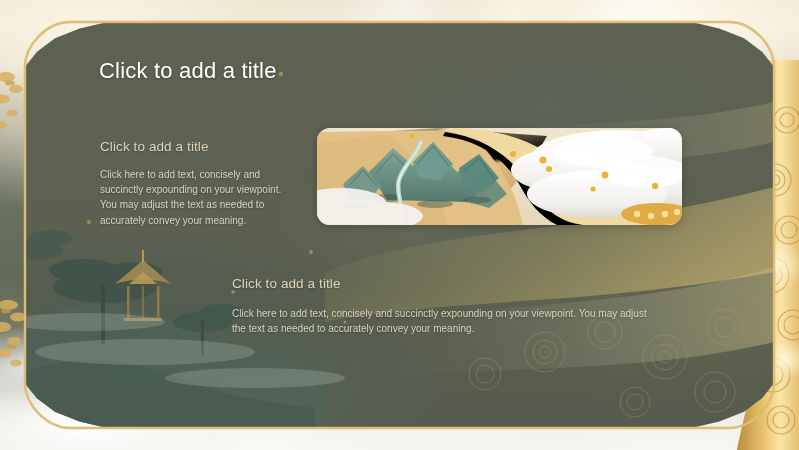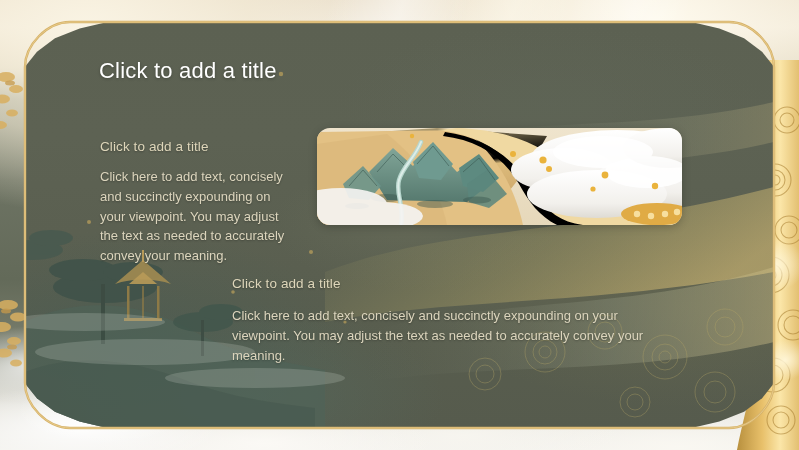--- a/index.html
+++ b/index.html
@@ -162,21 +162,21 @@
     width: 196px;
   }
   .col-head {
     font-size: 13.5px;
     color: #ded6ba;
     margin-bottom: 13px;
     letter-spacing: .1px;
     text-shadow: 0 1px 2px rgba(0,0,0,0.3);
   }
   .col-body {
-    font-size: 13px;
+    font-size: 10px;
     line-height: 1.52;
     color: #dcd5bd;
     text-shadow: 0 1px 2px rgba(0,0,0,0.28);
   }
 
   .bottom-col {
     position: absolute;
     left: 232px; top: 276px;
     width: 420px;
   }

